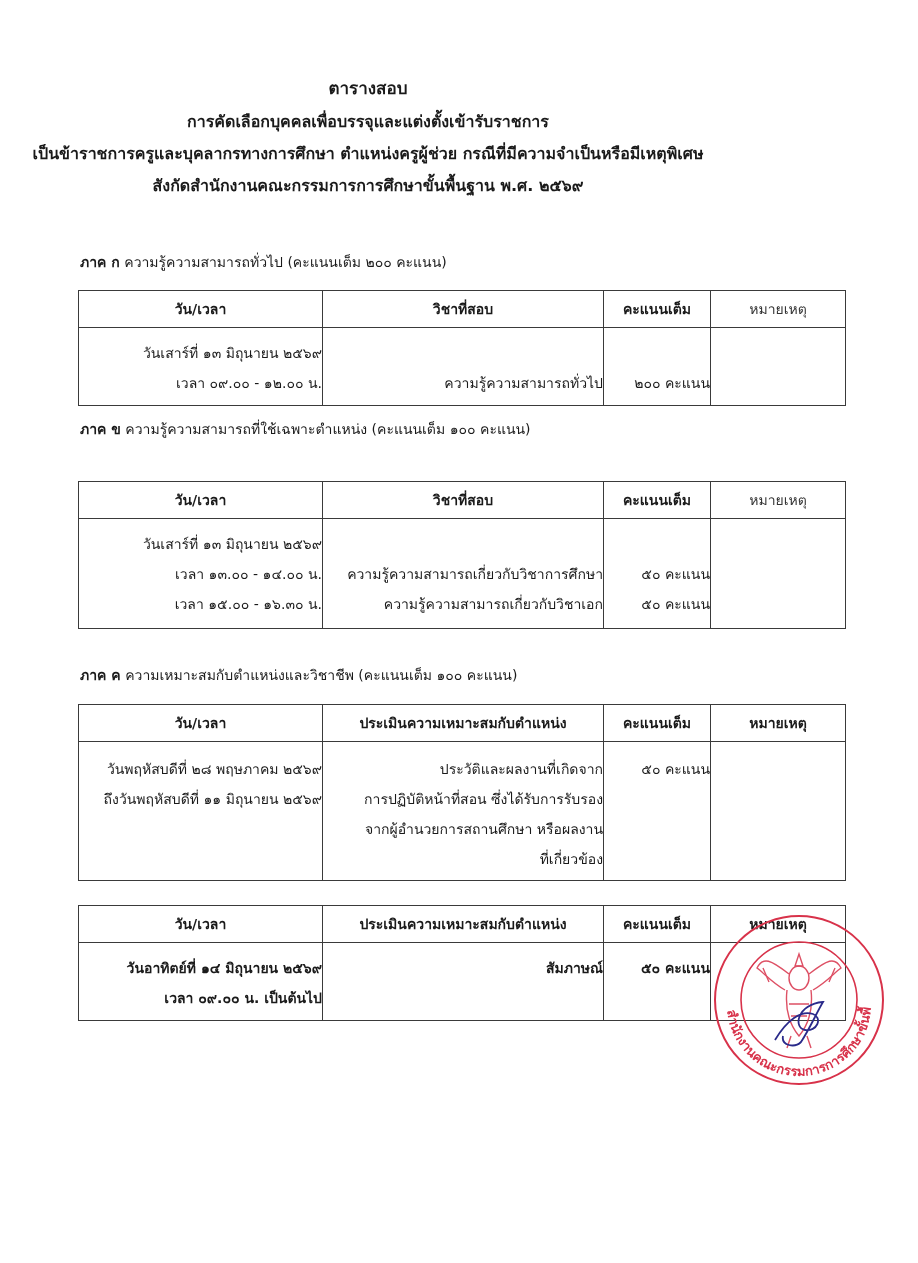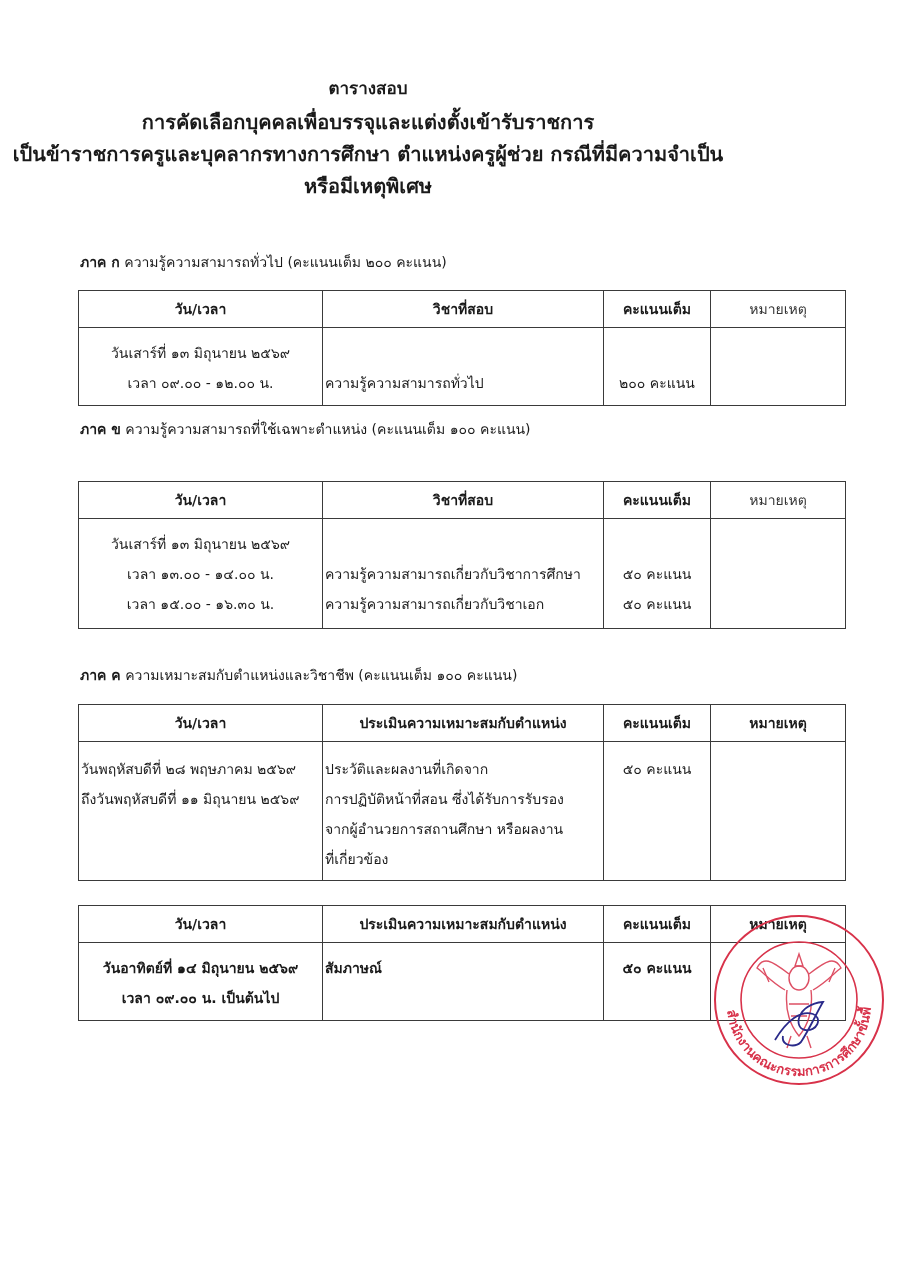--- a/index.html
+++ b/index.html
@@ -9,21 +9,21 @@
     font-family: "DejaVu Sans", "Liberation Sans", sans-serif;
     color: #1a1a1a;
     position: relative;
     overflow: hidden;
   }
   .title-block {
     position: absolute; left: 0; top: 72px; width: 736px;
     text-align: center;
   }
   .title-line {
-    font-weight: bold; font-size: 20px; line-height: 32px; letter-spacing: 0;
+    font-weight: bold; font-size: 16px; line-height: 32px; letter-spacing: 0;
   }
   .title-main { font-size: 17px; margin-bottom: 2px; }
 
   .section-heading {
     position: absolute; left: 80px; font-size: 14px; white-space: nowrap;
   }
   .section-heading .part-label { font-weight: bold; }
 
   table.exam {
     position: absolute; left: 78px; width: 767px;
@@ -37,35 +37,36 @@
     padding: 0;
     vertical-align: top;
   }
   table.exam th {
     font-weight: bold; height: 36px; vertical-align: middle; text-align: center;
   }
   table.exam th.remark-h { font-weight: normal; color: #333; }
   col.c1 { width: 244px; } col.c2 { width: 281px; } col.c3 { width: 107px; } col.c4 { width: 135px; }
 
   .cell-lines { display: flex; flex-direction: column; }
-  .cell-lines span { display: block; height: 30px; line-height: 30px; white-space: nowrap; }
+  .cell-lines span { display: block; height: 30px; line-height: 30px; white-space: nowrap; text-align: right; }
   .center { text-align: center; }
   .left { text-align: left; padding-left: 2px; }
 
   .stamp {
     position: absolute; left: 705px; top: 912px; width: 186px; height: 178px;
   }
 </style>
 </head>
 <body>
 
 <div class="title-block">
   <div class="title-line title-main">ตารางสอบ</div>
   <div class="title-line">การคัดเลือกบุคคลเพื่อบรรจุและแต่งตั้งเข้ารับราชการ</div>
   <div class="title-line">เป็นข้าราชการครูและบุคลากรทางการศึกษา ตำแหน่งครูผู้ช่วย กรณีที่มีความจำเป็นหรือมีเหตุพิเศษ</div>
+  <div class="title-line">สังกัดสำนักงานคณะกรรมการการศึกษาขั้นพื้นฐาน พ.ศ. ๒๕๖๙</div>
 </div>
 
 <div class="section-heading" style="top:251px;">
   <span class="part-label">ภาค ก</span>
   <span>ความรู้ความสามารถทั่วไป (คะแนนเต็ม ๒๐๐ คะแนน)</span>
 </div>
 <table class="exam" style="top:290px;">
   <colgroup>
       <col class="c1">
       <col class="c2">

